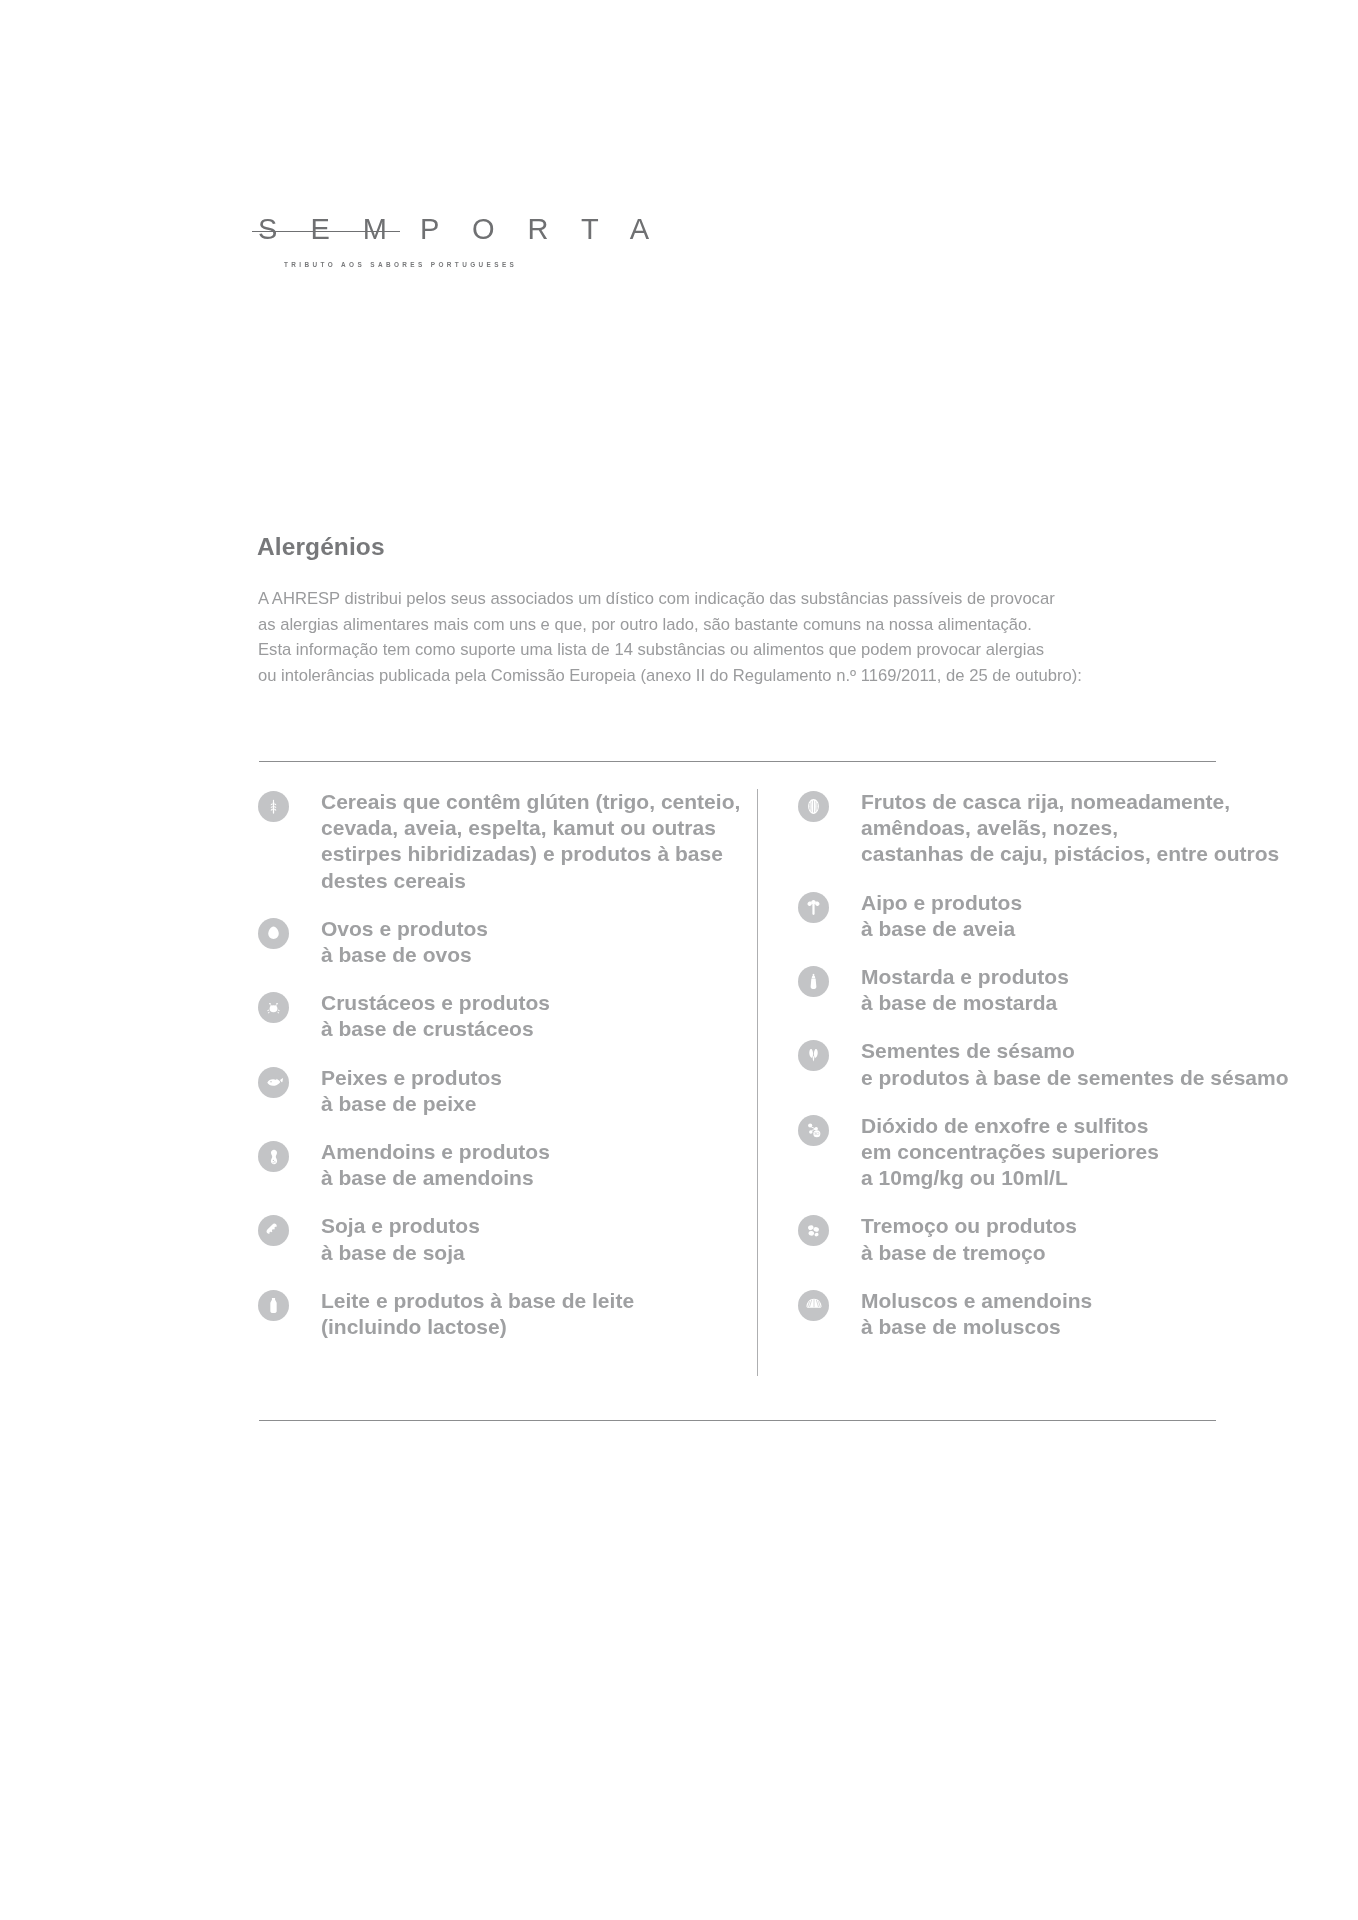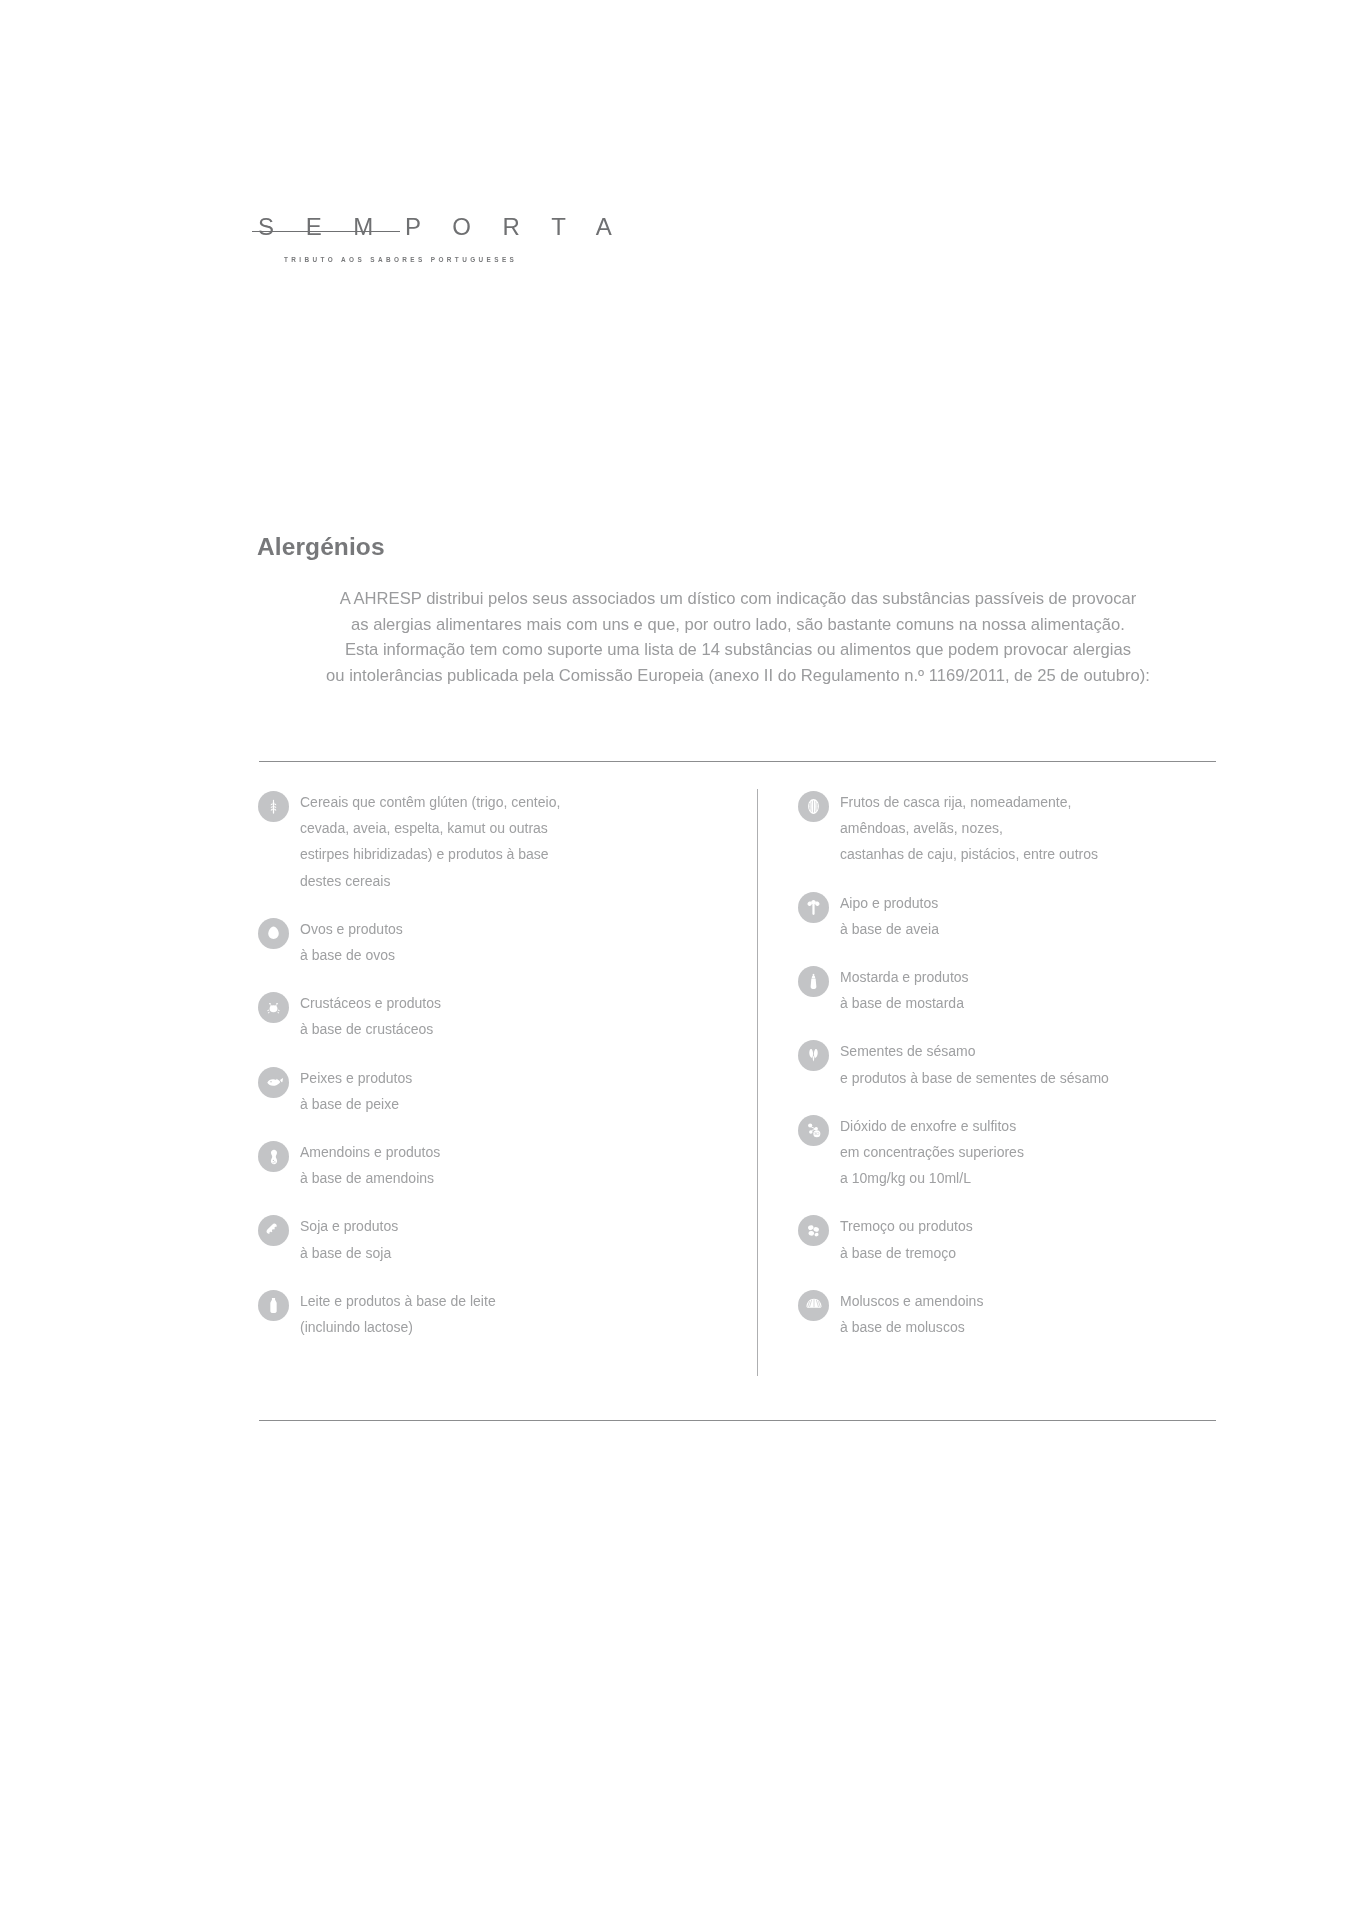--- a/index.html
+++ b/index.html
@@ -18,21 +18,21 @@
   
   .logo-block {
     position: absolute;
     left: 258px;
     top: 215px;
     width: 290px;
   }
   .logo-wordmark {
     position: relative;
     font-family: "Liberation Sans", sans-serif;
-    font-size: 24px;
+    font-size: 29px;
     font-weight: 400;
     letter-spacing: 12.5px;
     color: #6f7072;
     line-height: 1;
     white-space: nowrap;
   }
   .logo-strike {
     position: absolute;
     left: -6px;
     top: 16px;
@@ -63,21 +63,21 @@
   .intro {
     position: absolute;
     left: 258px;
     top: 586px;
     width: 960px;
     font-size: 16.6px;
     line-height: 25.6px;
     color: #9a9b9d;
     letter-spacing: 0.01px;
   }
-  .intro div { white-space: nowrap; text-align: center; }
+  .intro div { white-space: nowrap; }
 
   
   .rule {
     position: absolute;
     left: 259px;
     width: 957px;
     height: 1px;
     background: #8c8d8f;
   }
   .rule-top    { top: 761px; }
@@ -112,25 +112,26 @@
     border-radius: 50%;
     background: #c3c4c6;
     margin-top: 2px;
     position: relative;
     display: flex;
     align-items: center;
     justify-content: center;
   }
   .allergen-icon svg { display: block; }
   .allergen-text {
-    margin-left: 11px;
-    font-size: 14px;
+    margin-left: 32px;
+    font-size: 21px;
     line-height: 26.2px;
     color: #9fa0a2;
     letter-spacing: 0.01px;
+    font-weight: bold;
   }
   .allergen-text div { white-space: nowrap; }
 
   
   .footer-note {
     position: absolute;
     left: 258px;
     top: 1495px;
     width: 800px;
     font-size: 13.4px;

